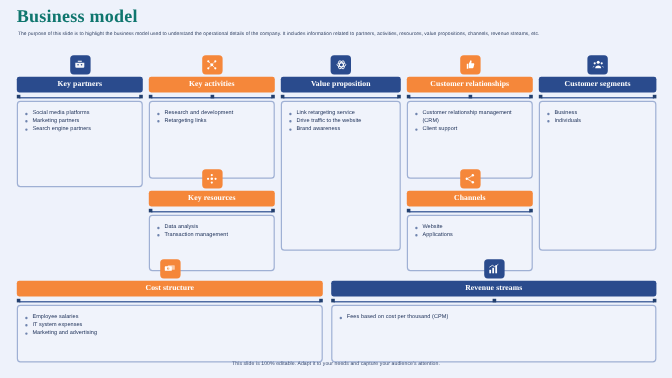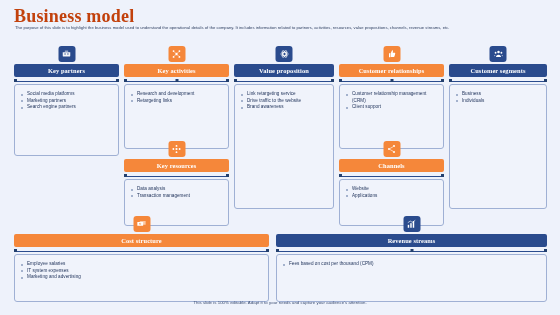--- a/index.html
+++ b/index.html
@@ -21,23 +21,23 @@
     height: 315px;
     background: #eef2fb;
   }
 
   
   .title {
     position: absolute;
     left: 14px;
     top: 6px;
     font-family: "Liberation Serif", serif;
-    font-size: 18px;
+    font-size: 15px;
     font-weight: bold;
-    color: #c2410c;
+    color: #0f766e;
     letter-spacing: 0.2px;
   }
   .subtitle {
     position: absolute;
     left: 15px;
     top: 25px;
     width: 500px;
     font-size: 4.1px;
     line-height: 5.6px;
     color: #2b3c5e;

